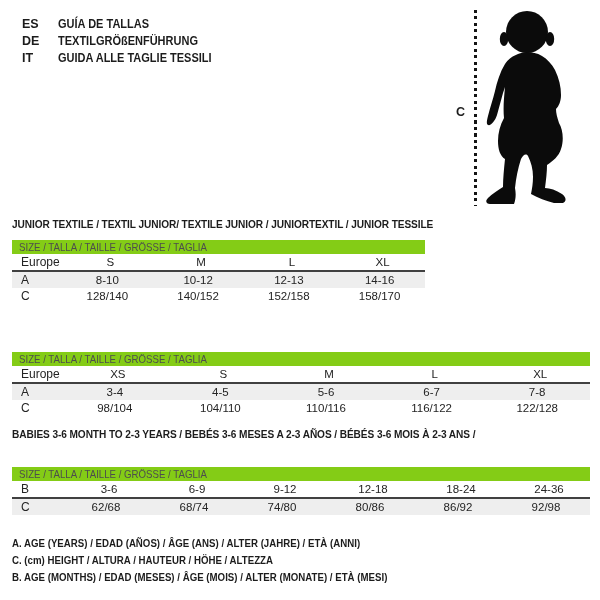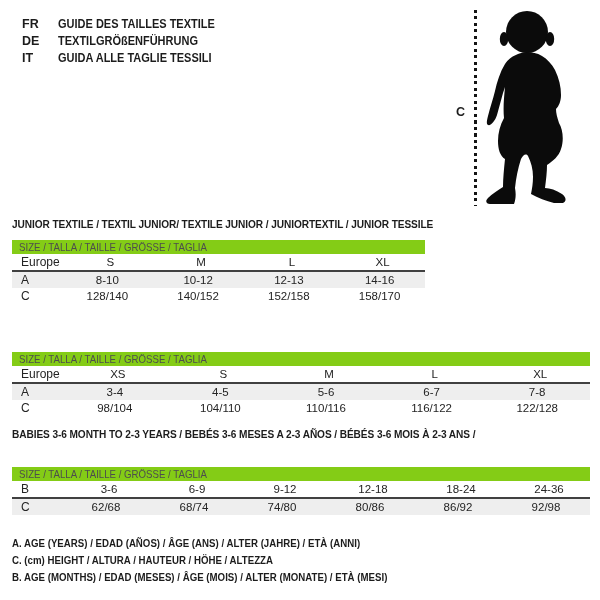--- a/index.html
+++ b/index.html
@@ -42,22 +42,22 @@
   .foot { position:absolute; left:12px; top:537px; font-weight:700; font-size:11px; }
   .foot-line { height:17px; display:flex; }
 </style>
 </head>
 <body>
 
 <div class="canvas">
 
   <div class="lang">
     <div class="lang-row">
-      <span class="lang-code">FR</span>
-      <span class="cond">GUIDE DES TAILLES TEXTILE</span>
+      <span class="lang-code">ES</span>
+      <span class="cond">GUÍA DE TALLAS</span>
     </div>
     <div class="lang-row">
       <span class="lang-code">DE</span>
       <span class="cond">TEXTILGRÖßENFÜHRUNG</span>
     </div>
     <div class="lang-row">
       <span class="lang-code">IT</span>
       <span class="cond">GUIDA ALLE TAGLIE TESSILI</span>
     </div>
   </div>

